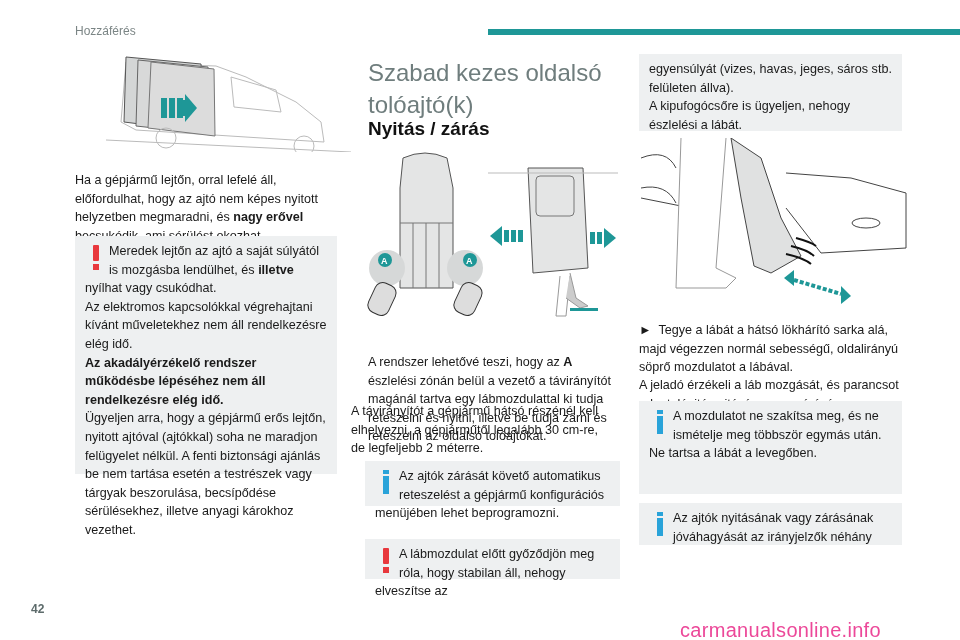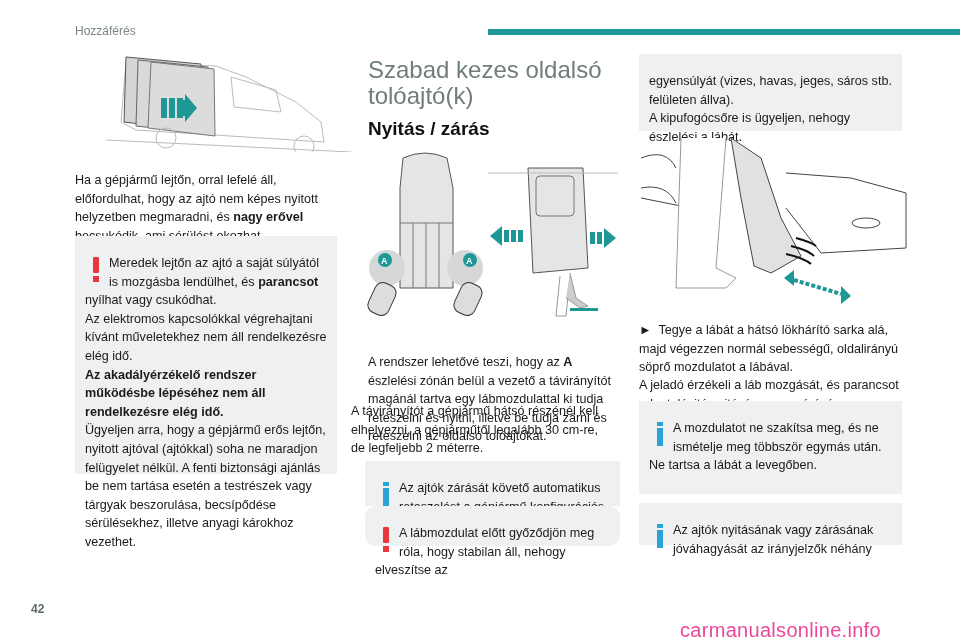--- a/index.html
+++ b/index.html
@@ -1,29 +1,29 @@
 <!DOCTYPE html>
 <html><head>
   <meta charset="utf-8">
   <style>
     * { box-sizing: border-box; margin: 0; padding: 0; }
     body { width: 960px; height: 640px; background: #fff; position: relative; overflow: hidden;
       font-family: "Liberation Sans", sans-serif; color: #1a1a1a; }
     .section-label { position: absolute; left: 75px; top: 24px; font-size: 12px; color: #7b8585; }
     .header-bar { position: absolute; left: 488px; top: 29px; width: 472px; height: 6px; background: #1e9797; }
     .p { font-size: 12.6px; line-height: 18.6px; color: #1a1a1a; }
-    .box { background: #eef0f1; padding: 18px 10px 8px 10px; position: absolute; }
+    .box { background: #eef0f1; padding: 6px 10px 8px 10px; position: absolute; }
     .box .p { font-size: 12.6px; line-height: 18.6px; }
     .mark { display: inline-block; width: 10px; margin-right: 8px; margin-left: 6px; float: left; position: relative; height: 30px; }
     .excl-bar { position: absolute; left: 2px; top: 3px; width: 6px; height: 16px; background: #e8383d; border-radius: 1px; }
     .excl-dot { position: absolute; left: 2px; top: 22px; width: 6px; height: 6px; background: #e8383d; }
     .info-dot { position: absolute; left: 2px; top: 3px; width: 6px; height: 4px; background: #29a3d9; }
     .info-bar { position: absolute; left: 2px; top: 9px; width: 6px; height: 18px; background: #29a3d9; }
     b { font-weight: bold; }
-    .h1 { position: absolute; left: 368px; top: 57px; font-size: 24px; line-height: 26px; color: #6f7d7d; font-weight: normal; }
+    .h1 { position: absolute; left: 368px; top: 57px; font-size: 24px; line-height: 32px; color: #6f7d7d; font-weight: normal; }
     .h2 { position: absolute; left: 368px; top: 118px; font-size: 19px; font-weight: bold; color: #111; }
     .page-num { position: absolute; left: 31px; top: 602px; font-size: 12px; color: #5d6b6b; font-weight: bold; }
     .watermark { position: absolute; left: 680px; top: 603px; font-size: 20px; color: #ec4899; letter-spacing: 0.3px; margin-top: 16px; }
     .illus { position: absolute; }
   </style>
 </head>
 <body>
 
 <div class="section-label">Hozzáférés</div>
 <div class="header-bar"></div>
@@ -49,21 +49,21 @@
 <div class="p" style="position:absolute;left:75px;top:171px;width:270px;">
   <span>Ha a gépjármű lejtőn, orral lefelé áll, előfordulhat, hogy az ajtó nem képes nyitott helyzetben megmaradni, és </span><b>nagy erővel</b><span> becsukódik, ami sérülést okozhat.</span>
 </div>
 
 <div class="box" style="left:75px;top:236px;width:262px;height:238px;">
   <span class="mark">
       <span class="excl-bar"></span>
       <span class="excl-dot"></span>
     </span>
   <div class="p">
-    <span>Meredek lejtőn az ajtó a saját súlyától is mozgásba lendülhet, és </span><b>parancsot</b><span> nyílhat vagy csukódhat.</span>
+    <span>Meredek lejtőn az ajtó a saját súlyától is mozgásba lendülhet, és </span><b>illetve</b><span> nyílhat vagy csukódhat.</span>
   </div>
   <div class="p">Az elektromos kapcsolókkal végrehajtani kívánt műveletekhez nem áll rendelkezésre elég idő.</div>
   <div class="p"><b>Az akadályérzékelő rendszer működésbe lépéséhez nem áll rendelkezésre elég idő.</b></div>
   <div class="p">Ügyeljen arra, hogy a gépjármű erős lejtőn, nyitott ajtóval (ajtókkal) soha ne maradjon felügyelet nélkül. A fenti biztonsági ajánlás be nem tartása esetén a testrészek vagy tárgyak beszorulása, becsípődése sérülésekhez, illetve anyagi károkhoz vezethet.</div>
 </div>
 
 <div class="h1" style="width:240px;">Szabad kezes oldalsó tolóajtó(k)</div>
 <div class="h2">Nyitás / zárás</div>
 
 <div class="illus" style="left:365px;top:148px;width:120px;height:172px;">
@@ -108,21 +108,21 @@
 <div class="p" style="position:absolute;left:351px;top:402px;width:252px;">A távirányítót a gépjármű hátsó részénél kell elhelyezni, a gépjárműtől legalább 30 cm-re, de legfeljebb 2 méterre.</div>
 
 <div class="box" style="left:365px;top:461px;width:255px;height:45px;">
   <span class="mark">
       <span class="info-dot"></span>
       <span class="info-bar"></span>
     </span>
   <div class="p">Az ajtók zárását követő automatikus reteszelést a gépjármű konfigurációs menüjében lehet beprogramozni.</div>
 </div>
 
-<div class="box" style="left:365px;top:506px;width:255px;height:40px;border-radius:11px;">
+<div class="box" style="left:365px;top:539px;width:255px;height:40px;">
   <span class="mark">
       <span class="excl-bar"></span>
       <span class="excl-dot"></span>
     </span>
   <div class="p">A lábmozdulat előtt győződjön meg róla, hogy stabilan áll, nehogy elveszítse az</div>
 </div>
 
 <div class="box" style="left:639px;top:54px;width:263px;height:77px;">
   <div class="p">egyensúlyát (vizes, havas, jeges, sáros stb. felületen állva).</div>
   <div class="p">A kipufogócsőre is ügyeljen, nehogy észlelési a lábát.</div>

